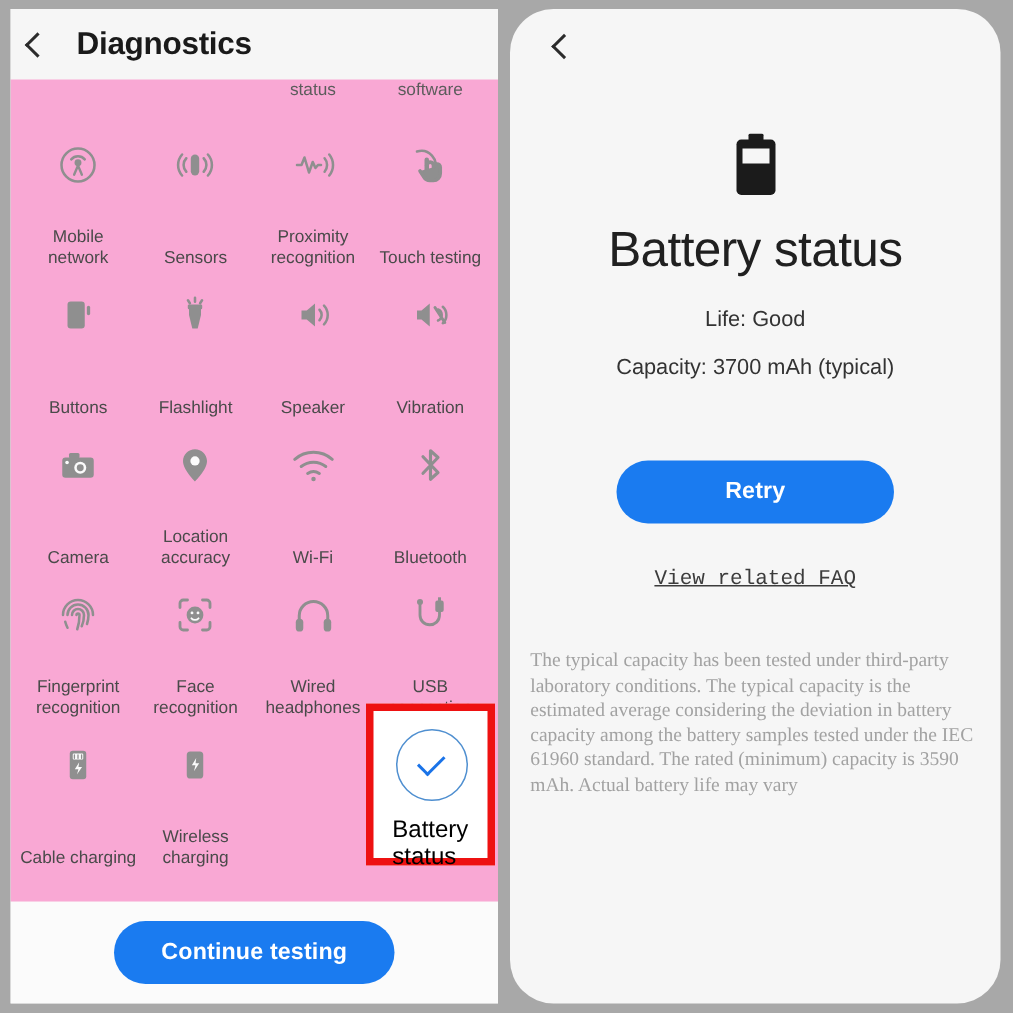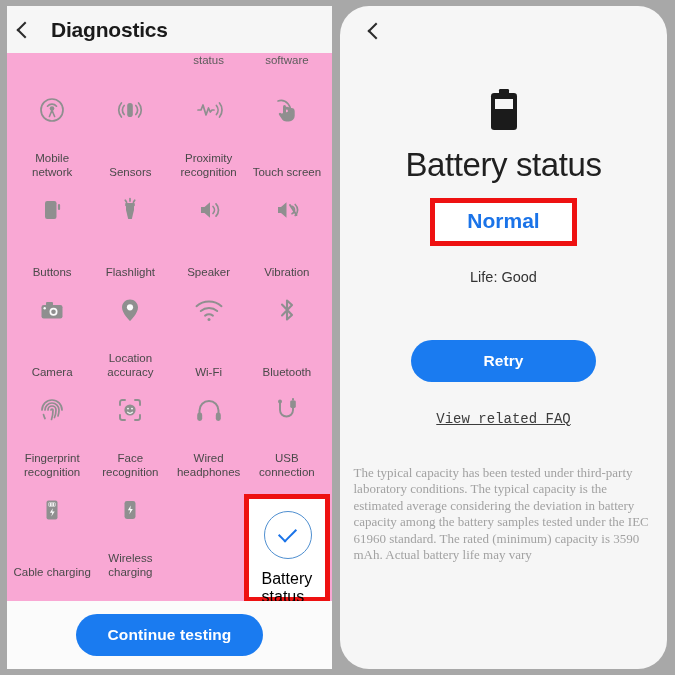--- a/index.html
+++ b/index.html
@@ -328,21 +328,21 @@
           </div>
           <div class="cell">
             <span class="ico">
               <svg width="32" height="32" viewBox="0 0 32 32" fill="none" stroke="#8f8f8f" stroke-width="1.7" stroke-linecap="round" stroke-linejoin="round">
                 <path d="M7 7a9.5 9.5 0 0 1 11.5 13" stroke-width="1.7"></path>
                 <path d="M13.5 12.5v6.5" stroke-width="3" stroke-linecap="round"></path>
                 <path d="M13.5 16.5c0-1.4 1-2.4 2.3-2.4 1.3 0 2.3 1 2.3 2.4v1" stroke-width="2.6"></path>
                 <path d="M18.1 17.5c0-1.3 1-2.2 2.2-2.2 1.2 0 2.2.9 2.2 2.2v4.2c0 2.6-2 4.6-4.6 4.6h-2.3c-2 0-3.3-1-4.2-2.6L9 20" stroke-width="2.4" fill="#8f8f8f"></path>
               </svg>
             </span>
-            <span class="lbl">Touch screen</span>
+            <span class="lbl">Touch testing</span>
           </div>
           <div class="cell">
             <span class="ico">
               <svg width="32" height="32" viewBox="0 0 32 32" fill="none" stroke="#8f8f8f" stroke-width="1.7" stroke-linecap="round" stroke-linejoin="round">
                 <rect x="9" y="7" width="11.5" height="18" rx="2.2" fill="#8f8f8f" stroke="none"></rect>
                 <path d="M23 11v4" stroke-width="2.2"></path>
               </svg>
             </span>
             <span class="lbl">Buttons</span>
           </div>
@@ -482,21 +482,21 @@
             <span class="lbl">Wireless<br>charging</span>
           </div>
           <div class="cell done" style="visibility: hidden;">
             <span class="ico" style="width: 46px; height: 46px; margin-bottom: 13px;">
               <div class="check-circle">
                 <div class="tick"></div>
               </div>
             </span>
             <span class="lbl">Battery<br>status</span>
           </div>
-          <div class="sel-box" style="left: 236.75px; top: 415px; width: 86.25px; height: 108px;">
+          <div class="sel-box" style="left: 236.75px; top: 390px; width: 86.25px; height: 108px;">
             <span class="ico" style="width: 46px; height: 46px; margin-bottom: 13px;">
               <div class="check-circle">
                 <div class="tick"></div>
               </div>
             </span>
             <span class="lbl">Battery<br>status</span>
           </div>
         </div>
 
     </div>
@@ -517,27 +517,23 @@
       <div class="batt-icon">
         <svg width="30" height="41" viewBox="0 0 30 41">
           <rect x="10" y="0" width="10" height="5" rx="1.2" fill="#1b1b1b"></rect>
           <rect x="2" y="4" width="26" height="37" rx="3.2" fill="#1b1b1b"></rect>
           <rect x="6" y="10" width="18" height="10" fill="#f6f6f6"></rect>
         </svg>
       </div>
 
       <div class="big-title">Battery status</div>
 
-      <div class="status-wrap">
-        <div class="status-hl">
-          <div class="status-txt">Normal</div>
-        </div>
-      </div>
 
       <div class="meta-line first">Life: Good</div>
+      <div class="meta-line">Capacity: 3700 mAh (typical)</div>
 
       <div class="retry-wrap">
         <button class="pill-btn" style="padding:0 72px;">Retry</button>
       </div>
 
       <div class="faq-link">View related FAQ</div>
 
       <div class="disclaimer">The typical capacity has been tested under third-party laboratory conditions. The typical capacity is the estimated average considering the deviation in battery capacity among the battery samples tested under the IEC 61960 standard. The rated (minimum) capacity is 3590 mAh. Actual battery life may vary</div>
     </div>
   </div>

